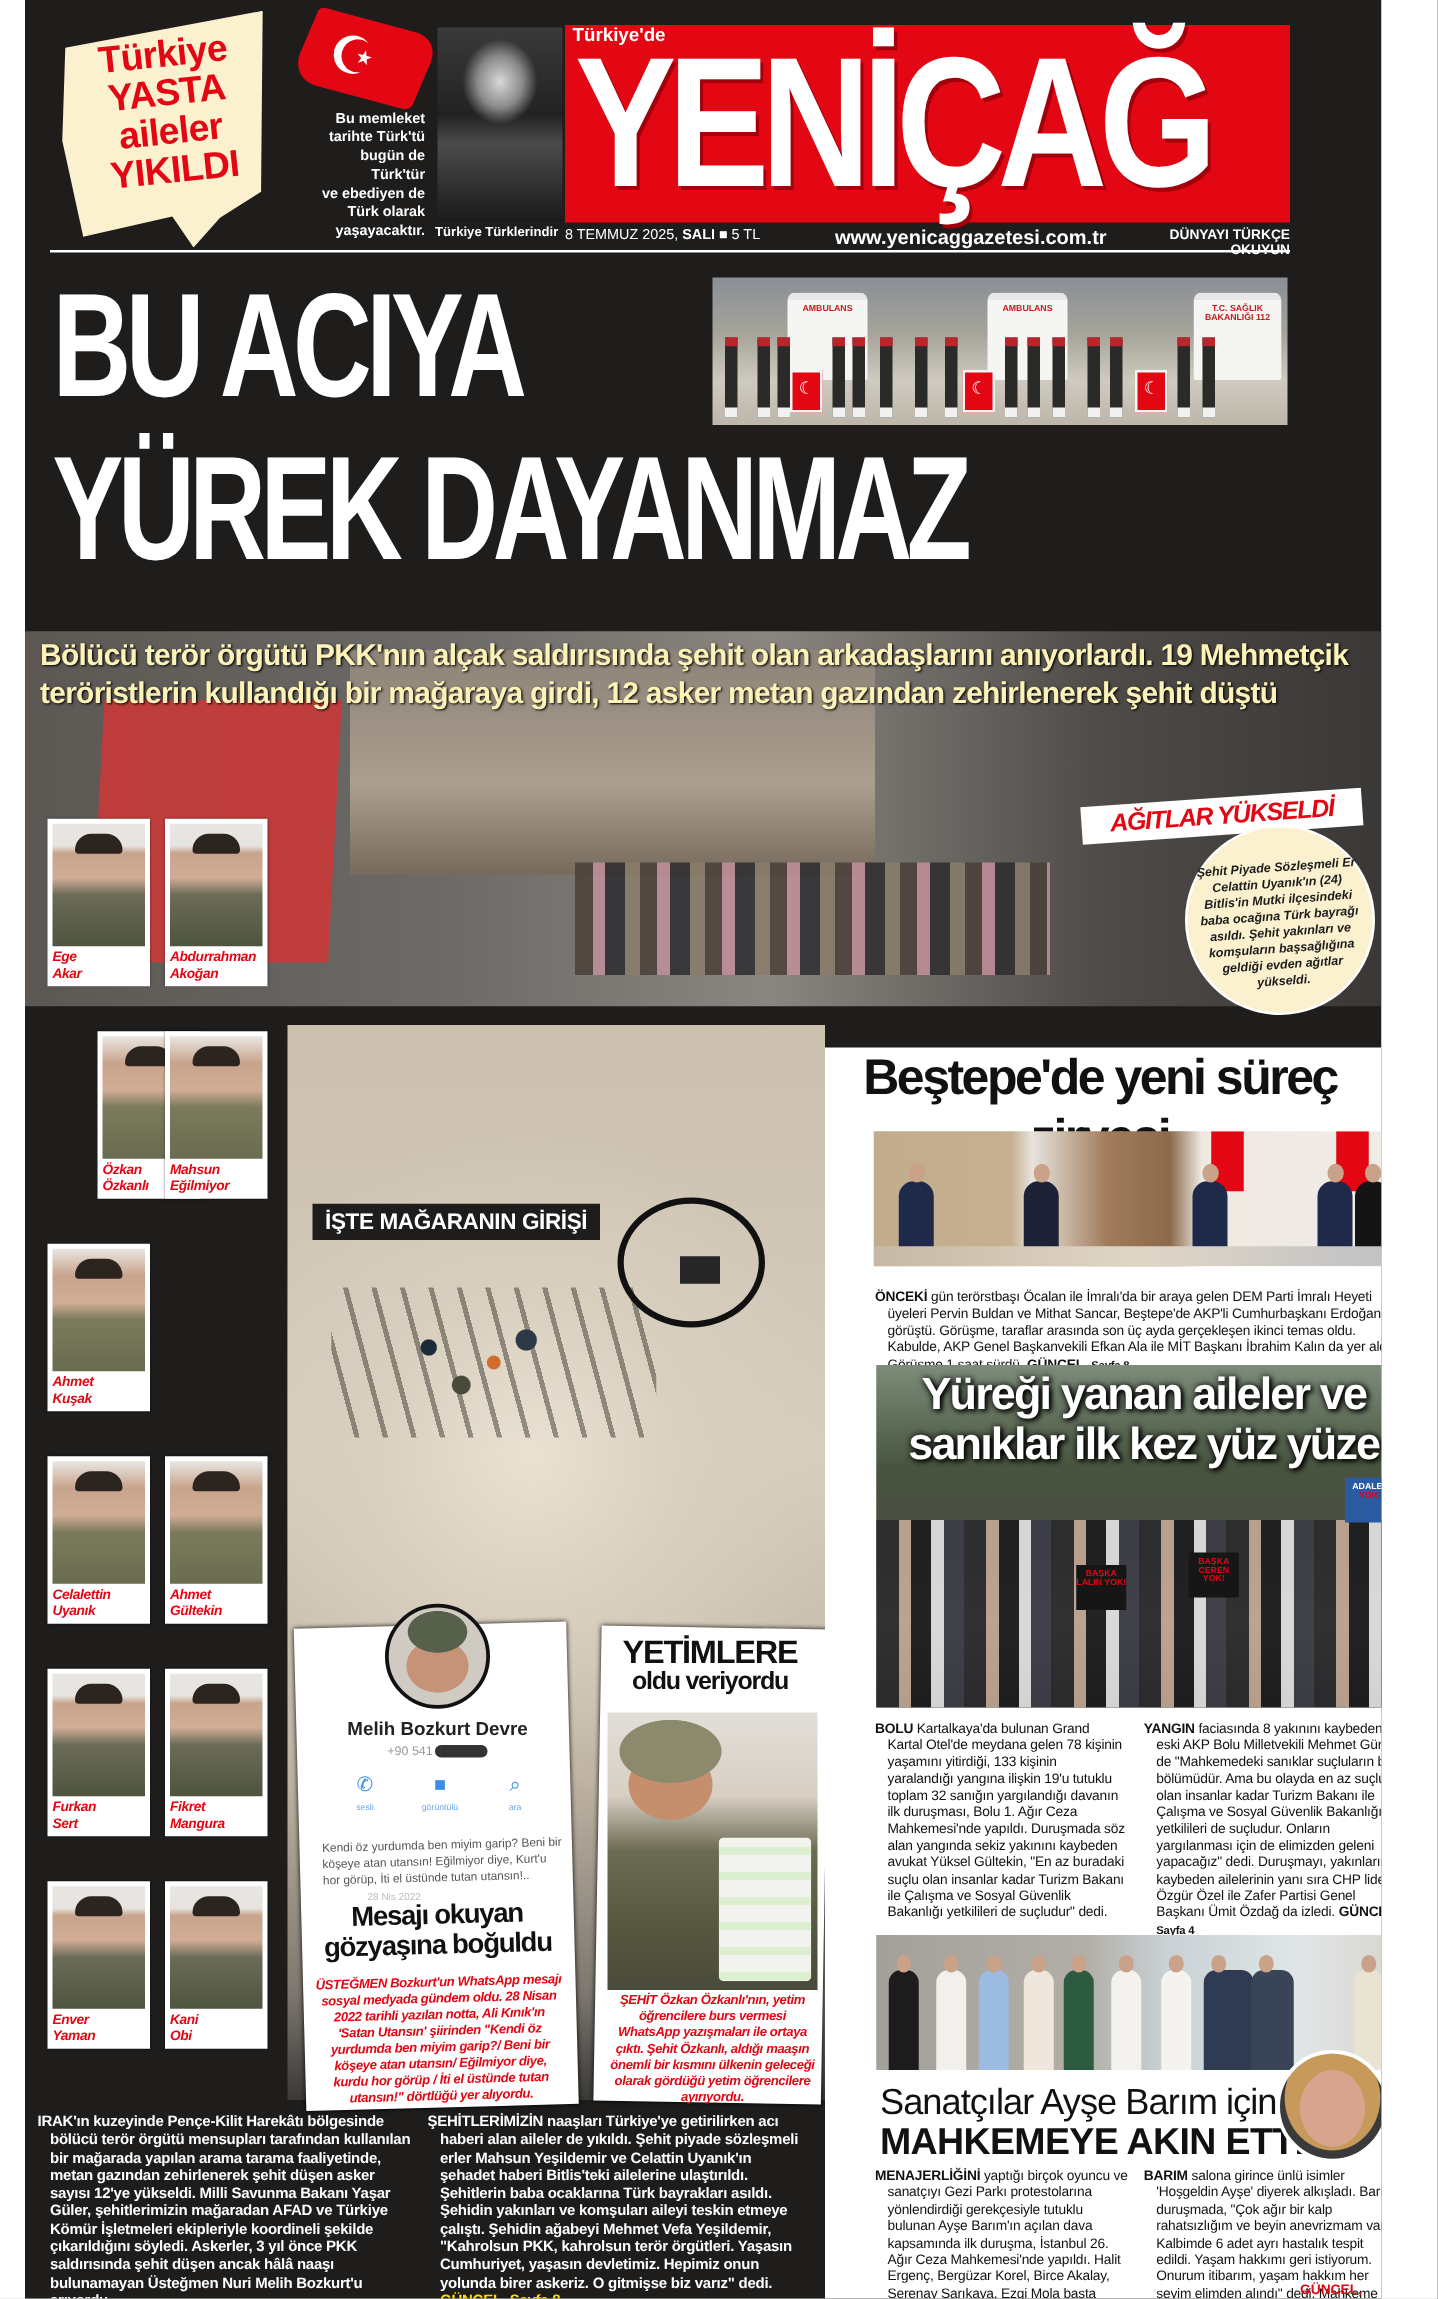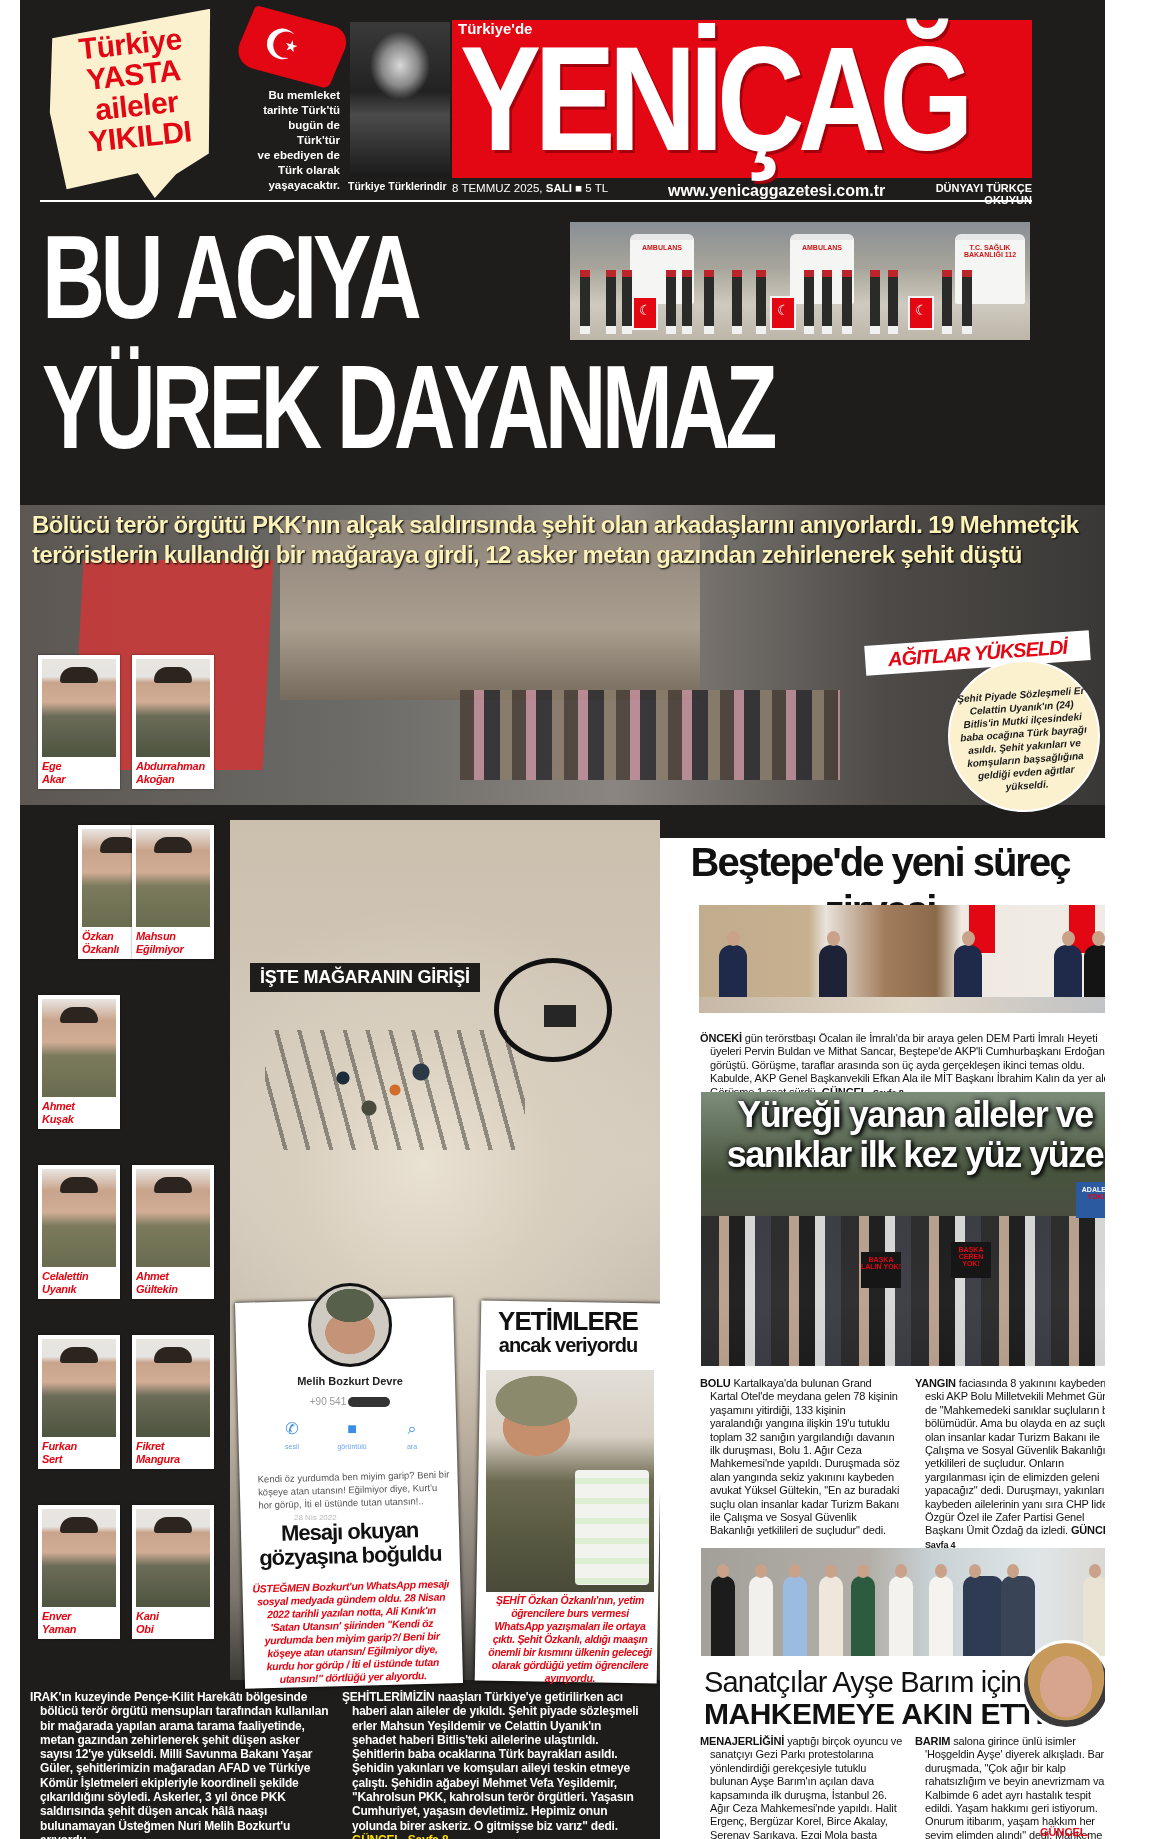--- a/index.html
+++ b/index.html
@@ -70,21 +70,21 @@
     background: radial-gradient(circle at 30% 40%, #1c2b3a 0 6px, transparent 7px),
                 radial-gradient(circle at 50% 50%, #d16c2a 0 5px, transparent 6px),
                 radial-gradient(circle at 60% 35%, #2b3946 0 8px, transparent 9px),
                 radial-gradient(circle at 40% 65%, #4a4a3c 0 7px, transparent 8px),
                 repeating-linear-gradient(75deg, transparent 0 18px, rgba(60,58,50,0.5) 18px 22px); }
 
   
   .phone-card { left: 220px; top: 1300px; width: 218px; height: 386px; background: #fff; transform: rotate(-1.5deg); box-shadow: 0 0 4px #000; }
   .phone-avatar { left: 288px; top: 1283px; width: 84px; height: 84px; border-radius: 50%; border: 3px solid #111;
     background: radial-gradient(ellipse 50% 35% at 50% 25%, #57604b 0 60%, transparent 62%), radial-gradient(ellipse 35% 30% at 50% 60%, #c59377 0 90%, transparent 92%), #cfcbc2; }
-  .phone-name { left: 230px; top: 1375px; width: 200px; text-align: center; color: #222; font-size: 11px; font-weight: bold; }
+  .phone-name { left: 230px; top: 1375px; width: 200px; text-align: center; color: #222; font-size: 15px; font-weight: bold; }
   .phone-number { left: 230px; top: 1396px; width: 200px; text-align: center; color: #999; font-size: 10px; }
   .phone-number i { display: inline-block; width: 42px; height: 10px; background: #333; border-radius: 5px; vertical-align: middle; margin-left: 2px; }
   .phone-actions { left: 252px; top: 1420px; width: 160px; display: flex; justify-content: space-between; }
   .phone-action { width: 40px; text-align: center; color: #3a8ee6; font-size: 16px; line-height: 18px; }
   .phone-action small { display: block; font-size: 7px; color: #6aa8ec; }
   .phone-msg { left: 238px; top: 1470px; width: 195px; color: #555; font-size: 9.5px; line-height: 13px; transform: rotate(-1.5deg); }
   .phone-date { left: 240px; top: 1513px; color: #bbb; font-size: 8px; margin-left: 34px; }
   .phone-headline { left: 224px; top: 1520px; width: 212px; text-align: center; color: #111; font-weight: bold; font-size: 22px; line-height: 24px; letter-spacing: -1px; transform: rotate(-1.5deg); }
   .phone-body { left: 232px; top: 1580px; width: 200px; text-align: center; color: #e30613; font-weight: bold; font-style: italic; font-size: 10.5px; line-height: 13px; letter-spacing: -0.3px; transform: rotate(-1.5deg); }
 
@@ -349,21 +349,21 @@
     <div class="phone-action"><span>✆</span><small>sesli</small></div>
     <div class="phone-action"><span>■</span><small>görüntülü</small></div>
     <div class="phone-action"><span>⌕</span><small>ara</small></div>
   </div>
   <div class="abs phone-msg">Kendi öz yurdumda ben miyim garip? Beni bir köşeye atan utansın! Eğilmiyor diye, Kurt'u hor görüp, İti el üstünde tutan utansın!..</div>
   <div class="abs phone-date">28 Nis 2022</div>
   <div class="abs phone-headline">Mesajı okuyan gözyaşına boğuldu</div>
   <div class="abs phone-body">ÜSTEĞMEN Bozkurt'un WhatsApp mesajı sosyal medyada gündem oldu. 28 Nisan 2022 tarihli yazılan notta, Ali Kınık'ın 'Satan Utansın' şiirinden "Kendi öz yurdumda ben miyim garip?/ Beni bir köşeye atan utansın/ Eğilmiyor diye, kurdu hor görüp / İti el üstünde tutan utansın!" dörtlüğü yer alıyordu.</div>
 
   <div class="abs orph-card"></div>
-  <div class="abs orph-title"><span>YETİMLERE</span><small>ancak veriyordu</small></div>
+  <div class="abs orph-title"><span>YETİMLERE</span><small>oldu veriyordu</small></div>
   <div class="abs orph-photo"></div>
   <div class="abs orph-chat"></div>
   <div class="abs orph-body">ŞEHİT Özkan Özkanlı'nın, yetim öğrencilere burs vermesi WhatsApp yazışmaları ile ortaya çıktı. Şehit Özkanlı, aldığı maaşın önemli bir kısmını ülkenin geleceği olarak gördüğü yetim öğrencilere ayırıyordu.</div>
 
   <div class="abs btxt btxt-1 indent"><span class="lead-word">IRAK</span><span>'ın kuzeyinde Pençe-Kilit Harekâtı bölgesinde bölücü terör örgütü mensupları tarafından kullanılan bir mağarada yapılan arama tarama faaliyetinde, metan gazından zehirlenerek şehit düşen asker sayısı 12'ye yükseldi. Milli Savunma Bakanı Yaşar Güler, şehitlerimizin mağaradan AFAD ve Türkiye Kömür İşletmeleri ekipleriyle koordineli şekilde çıkarıldığını söyledi. Askerler, 3 yıl önce PKK saldırısında şehit düşen ancak hâlâ naaşı bulunamayan Üsteğmen Nuri Melih Bozkurt'u arıyordu.</span></div>
   <div class="abs btxt btxt-2 indent"><span class="lead-word">ŞEHİTLERİMİZİN</span><span> naaşları Türkiye'ye getirilirken acı haberi alan aileler de yıkıldı. Şehit piyade sözleşmeli erler Mahsun Yeşildemir ve Celattin Uyanık'ın şehadet haberi Bitlis'teki ailelerine ulaştırıldı. Şehitlerin baba ocaklarına Türk bayrakları asıldı. Şehidin yakınları ve komşuları aileyi teskin etmeye çalıştı. Şehidin ağabeyi Mehmet Vefa Yeşildemir, "Kahrolsun PKK, kahrolsun terör örgütleri. Yaşasın Cumhuriyet, yaşasın devletimiz. Hepimiz onun yolunda birer askeriz. O gitmişse biz varız" dedi. </span><span class="ref">GÜNCEL, Sayfa 8</span></div>
 
   <div class="abs rcol"></div>
 
   <div class="abs bestepe-title" style="left:640px;">Beştepe'de yeni süreç zirvesi</div>

